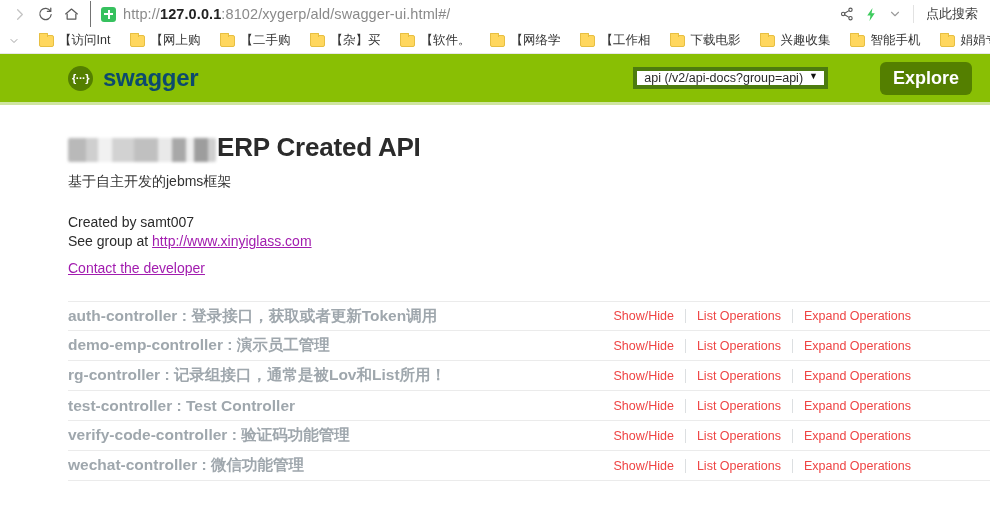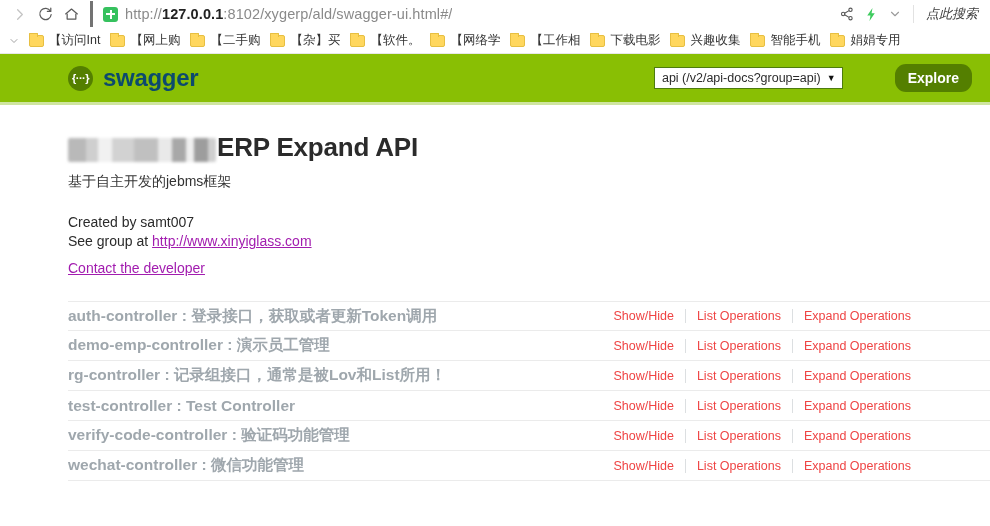--- a/index.html
+++ b/index.html
@@ -27,21 +27,21 @@
     flex: 0 0 auto;
   }
   .nav-btn svg { display: block; }
 
   .url-wrap {
     flex: 1 1 auto;
     display: flex;
     align-items: center;
     height: 26px;
     margin-left: 6px;
-    border-left: 3px solid #737373;
+    border-left: 1px solid #737373;
     padding-left: 10px;
     min-width: 0;
   }
   .shield {
     width: 15px; height: 15px;
     background: #36c15e;
     border-radius: 3px;
     flex: 0 0 auto;
     position: relative;
     margin-right: 7px;
@@ -62,21 +62,21 @@
   }
   .url-text {
     font-size: 14.5px;
     color: #8a8a8a;
     white-space: nowrap;
     overflow: hidden;
     letter-spacing: 0.1px;
   }
   .url-text .host { color: #222; font-weight: bold; }
 
-  .tool-icons { display: flex; align-items: center; flex: 0 0 auto; font-style: italic; }
+  .tool-icons { display: flex; align-items: center; flex: 0 0 auto; }
   .tool-icons .ti {
     width: 24px; height: 26px;
     display: flex; align-items: center; justify-content: center;
   }
   .search-hint {
     border-left: 1px solid #e2e2e2;
     margin-left: 6px;
     padding-left: 12px;
     padding-right: 4px;
     font-size: 13px;
@@ -84,20 +84,21 @@
     white-space: nowrap;
   }
 
   .bookmarks {
     height: 26px;
     display: flex;
     align-items: center;
     padding: 0 4px 0 4px;
     border-bottom: 1px solid #e8e8e8;
     overflow: hidden;
+    gap: 10px;
   }
   .bm-chevron {
     width: 20px; height: 20px;
     display: flex; align-items: center; justify-content: center;
     flex: 0 0 auto;
   }
   .bm {
     display: flex; align-items: center;
     flex: 0 0 auto;
     padding: 0 5px;
@@ -153,38 +154,38 @@
     margin-left: 10px;
     letter-spacing: -0.3px;
   }
   .header-right {
     margin-left: auto;
     display: flex;
     align-items: center;
   }
   .api-select {
     background: #ffffff;
-    border: 1px solid #4d7c0f;
+    border: 4px solid #4d7c0f;
     height: 22px;
     padding: 0 6px 0 7px;
     font-size: 12.5px;
     color: #2b2b2b;
     display: flex;
-    align-items: center;
+    align-items: flex-start;
     font-family: "Liberation Sans", sans-serif;
   }
   .api-select .caret { margin-left: 6px; font-size: 9px; color:#111; }
   .explore-btn {
     margin-left: 52px;
     background: #547f00;
     color: #ffffff;
-    font-size: 14px;
+    font-size: 18px;
     font-weight: bold;
     padding: 6px 13px;
-    border-radius: 11px;
+    border-radius: 6px;
     border: none;
     font-family: "Liberation Sans", sans-serif;
     cursor: pointer;
   }
   .header-underline {
     height: 3px;
     background: #cfe5a0;
   }
 
   
@@ -399,21 +400,21 @@
     </div>
     <button class="explore-btn">Explore</button>
   </div>
 </div>
 <div class="header-underline"></div>
 
 <div class="content">
   <div class="info-block">
     <div class="api-title">
       <span class="redaction"></span>
-        <span>ERP Expand API</span>
+        <span>ERP Created API</span>
     </div>
     <div class="api-desc">基于自主开发的jebms框架</div>
     <div class="credits">
       <div>Created by samt007</div>
       <div><span>See group at </span><a href="#">http://www.xinyiglass.com</a></div>
       <a class="contact-link" href="#">Contact the developer</a>
     </div>
   </div>
 
   <div class="resources">

